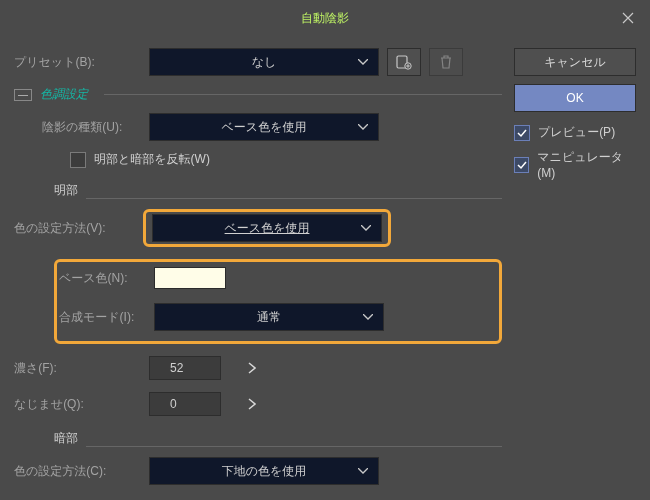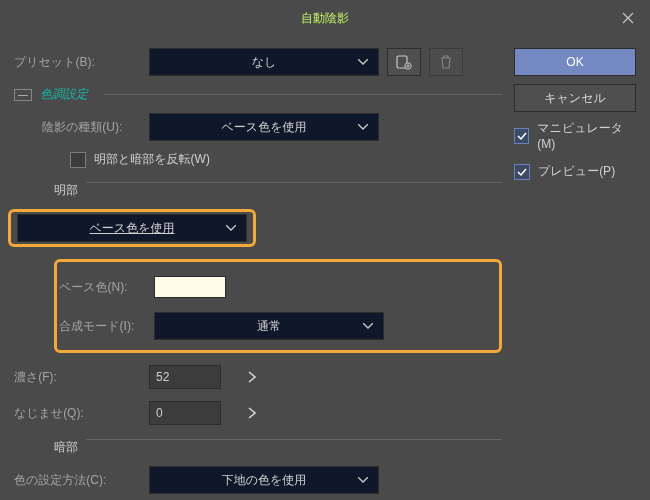--- a/index.html
+++ b/index.html
@@ -83,21 +83,21 @@
 .group-toggle::after {
   content: ""; position: absolute; left: 3px; right: 3px; top: 5px;
   height: 1px; background: #aaa;
 }
 .groupline .gtitle { color: #14b8a6; margin-right: 16px; font-style: italic; }
 .groupline .rule,
 .subhead .rule {
   flex: 1; height: 1px; background: #666;
 }
 .subhead {
-  display: flex; align-items: flex-start;
+  display: flex; align-items: flex-end;
   margin: 14px 0 10px 40px;
 }
 .subhead .gtitle { margin-right: 8px; }
 
 .indent-group { margin-left: 28px; }
 
 .cb { display: flex; align-items: center; cursor: pointer; }
 .cb .box {
   width: 16px; height: 16px;
   border: 1px solid #7a7a7a;
@@ -122,21 +122,21 @@
   border: 1px solid #2b2b2b;
   background: #fffde8;
   cursor: pointer;
 }
 
 .numfield {
   width: 72px; height: 24px;
   background: #3c3c3c;
   border: 1px solid #2d2d2d;
   color: #d0d0d0;
-  padding: 0 6px;
+  padding: 0 20px;
   display: flex; align-items: center;
 }
 .arrow-btn {
   width: 26px; height: 24px;
   display: flex; align-items: center; justify-content: center;
   margin-left: 18px;
   cursor: pointer;
   color: #ddd;
 }
 
@@ -209,33 +209,34 @@
         </div>
       </div>
     </div>
 
     <div class="subhead">
       <span class="gtitle">明部</span>
       <div class="rule"></div>
     </div>
 
     <div class="subrow">
+      <div class="label">色の設定方法(V):</div>
       <div class="highlight" style="display:flex;align-items:center;padding:2px 6px 2px 6px;text-decoration:underline;">
         <div class="select w-210">
           <span>ベース色を使用</span>
           <span class="chev">
             <svg width="10" height="6">
                 <path d="M0 0 L5 5 L10 0" fill="none" stroke="#c8c8c8" stroke-width="1.3"></path>
               </svg>
           </span>
         </div>
       </div>
     </div>
 
-    <div class="highlight" style="margin-left:40px;padding:14px 10px 8px 2px;">
+    <div class="highlight" style="margin-left:40px;padding:5px 10px 8px 2px;">
       <div class="subrow" style="margin-bottom:14px">
         <div class="label" style="width:95px">ベース色(N):</div>
         <div class="swatch"></div>
       </div>
       <div class="subrow" style="margin-bottom:2px">
         <div class="label" style="width:95px">合成モード(I):</div>
         <div class="select w-210">
           <span>通常</span>
           <span class="chev">
             <svg width="10" height="6">
@@ -283,36 +284,36 @@
           <svg width="10" height="6">
               <path d="M0 0 L5 5 L10 0" fill="none" stroke="#c8c8c8" stroke-width="1.3"></path>
             </svg>
         </span>
       </div>
     </div>
 
   </div>
 
   <div class="right">
+    <div class="btn btn-default">
+      <span>キャンセル</span>
+    </div>
     <div class="btn btn-primary">
       <span>OK</span>
     </div>
-    <div class="btn btn-default">
-      <span>キャンセル</span>
+    <div class="cb checked" style="margin-top:4px">
+      <span class="box">
+          <svg width="10" height="10">
+            <path d="M1 5 L4 8 L9 2" stroke="#fff" stroke-width="1.5" fill="none"></path>
+          </svg>
+        </span>
+      <span>プレビュー(P)</span>
     </div>
     <div class="cb checked">
       <span class="box">
           <svg width="10" height="10">
             <path d="M1 5 L4 8 L9 2" stroke="#fff" stroke-width="1.5" fill="none"></path>
           </svg>
         </span>
       <span>マニピュレータ(M)</span>
     </div>
-    <div class="cb checked" style="margin-top:4px">
-      <span class="box">
-          <svg width="10" height="10">
-            <path d="M1 5 L4 8 L9 2" stroke="#fff" stroke-width="1.5" fill="none"></path>
-          </svg>
-        </span>
-      <span>プレビュー(P)</span>
-    </div>
   </div>
 </div>
 
 </body></html>

